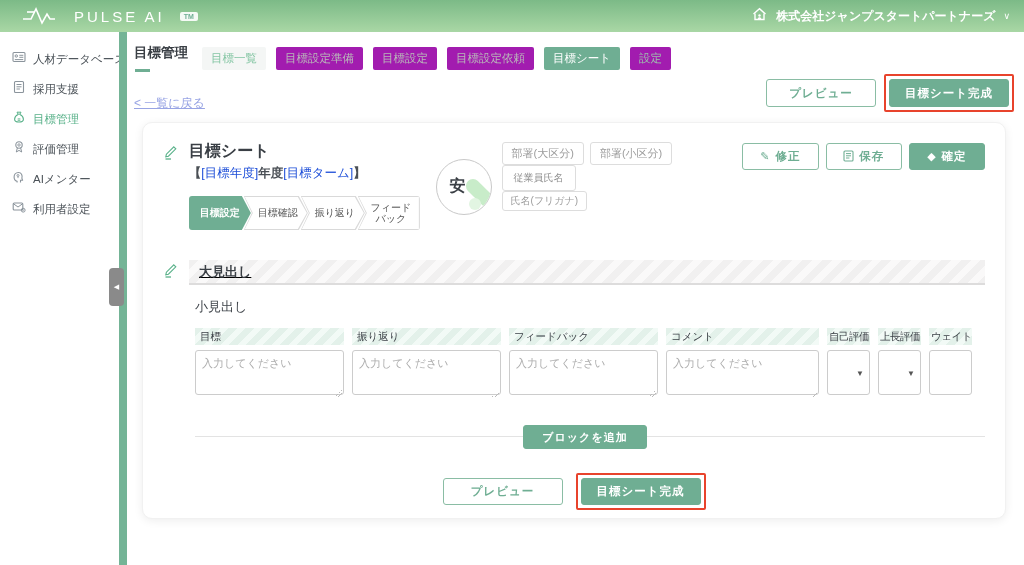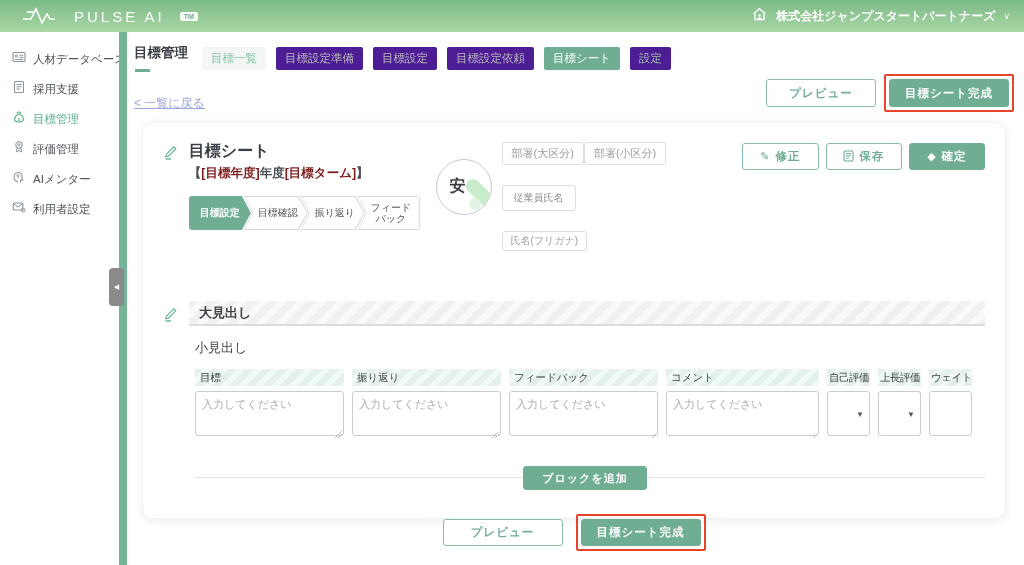--- a/index.html
+++ b/index.html
@@ -31,21 +31,21 @@
     background:#8a8a8a; border-radius:4px; z-index:25; display:flex; align-items:center; justify-content:center;
     color:#fff; font-size:7px; cursor:pointer; }
 
   
   .main { position:absolute; top:32px; left:127px; width:897px; height:533px; background:#fff; }
 
   .topbar { display:flex; align-items:center; gap:10px; padding:12px 0 0 7px; }
   .page-title-wrap { margin-right:4px; }
   .page-title { font-size:13.5px; font-weight:bold; color:#3a3f45; }
   .title-dash { width:15px; height:3px; background:#6fae93; margin:7px 0 0 1px; }
-  .tab { font-size:11.5px; padding:4px 9px; border-radius:2px; background:#4c1d95; color:#b9b9b9; cursor:pointer; white-space:nowrap; }
+  .tab { font-size:11.5px; padding:4px 9px; border-radius:2px; background:#a21caf; color:#b9b9b9; cursor:pointer; white-space:nowrap; }
   .tab.link { color:#85c6a4; background:#f4f6f5; }
   .tab.active { background:#6fae93; color:#fff; }
   .tab.muted { color:#9dbfad; }
 
   .subbar { display:flex; align-items:flex-end; justify-content:space-between; padding:2px 10px 0 7px; }
   .back-link { font-size:12px; color:#98a4e4; text-decoration:underline; cursor:pointer; }
   .top-actions { display:flex; align-items:center; gap:8px; }
   .btn { display:flex; align-items:center; justify-content:center; cursor:pointer; border-radius:3px;
     font-size:11.5px; font-weight:bold; letter-spacing:1px; }
   .btn-outline { background:#fff; border:1px solid #8abda4; color:#6fae93; }
@@ -57,21 +57,21 @@
   .card { position:relative; margin:10px 18px 0 15px; width:864px; height:397px; background:#fff;
     border:1px solid #f1f1f1; border-radius:10px; box-shadow:0 2px 10px rgba(0,0,0,.07); padding:18px 20px 0 20px; }
 
   .sheet-head { display:flex; align-items:flex-start; }
   .gutter { width:26px; padding-top:4px; }
   .pencil-ico { cursor:pointer; }
 
   .sheet-left { width:248px; }
   .sheet-title { font-size:16px; font-weight:bold; color:#3a3f45; }
   .sheet-sub { font-size:12.5px; margin-top:3px; font-weight:bold; color:#4a4f55; }
-  .sheet-sub .ph { color:#7f1d1d; font-weight:bold; }
+  .sheet-sub .ph { color:#1d4ed8; font-weight:normal; }
   .steps { display:flex; margin-top:14px; }
   .step { position:relative; height:34px; display:flex; align-items:center; justify-content:center; margin-left:-7px; }
   .step .inner { position:absolute; inset:1px; background:#fff; display:flex; align-items:center; justify-content:center; }
   .step .txt { position:relative; z-index:2; font-size:10px; color:#555; text-align:center; line-height:1.15; padding-left:4px; }
   .step-first { margin-left:0; width:62px; background:#6fae93; border-radius:3px 0 0 3px;
     clip-path:polygon(0 0, calc(100% - 9px) 0, 100% 50%, calc(100% - 9px) 100%, 0 100%); }
   .step-first .txt { color:#fff; font-weight:bold; padding-left:0; }
   .step-mid { width:64px; background:#d9d9d9;
     clip-path:polygon(0 0, calc(100% - 9px) 0, 100% 50%, calc(100% - 9px) 100%, 0 100%, 8px 50%); }
   .step-mid .inner { clip-path:polygon(0 0, calc(100% - 9px) 0, 100% 50%, calc(100% - 9px) 100%, 0 100%, 8px 50%); }
@@ -80,39 +80,39 @@
   .step-last .inner { clip-path:polygon(0 0, 100% 0, 100% 100%, 0 100%, 8px 50%); }
 
   .avatar { width:56px; height:56px; border-radius:50%; border:1px solid #c9c9c9; background:#fff;
     position:relative; overflow:hidden; flex:none; margin:18px 10px 0 0; }
   .avatar .deco1 { position:absolute; width:34px; height:14px; background:#c8ecc9; border-radius:8px;
     transform:rotate(45deg); right:-6px; bottom:14px; }
   .avatar .deco2 { position:absolute; width:12px; height:12px; background:#e2f5e2; border-radius:50%; right:10px; bottom:4px; }
   .avatar .avatar-char { position:absolute; top:16px; left:13px; font-size:16px; font-weight:bold; color:#3a3f45; z-index:2; }
 
   .chips { width:242px; padding-top:1px; }
-  .chip-row { display:flex; align-items:center; margin-bottom:20px; }
+  .chip-row { display:flex; align-items:center; gap:6px; margin-bottom:0; }
   .chip { border:1px solid #ddd; border-radius:3px; background:#fff; color:#9c9c9c; font-size:11px;
     padding:3px 9px; white-space:nowrap; cursor:text; }
   .chip-sep { color:#bbb; font-size:11px; }
   .chip-big { font-size:10px; padding:5px 11px; color:#8f8f8f; }
   .chip-small { font-size:10px; padding:2px 8px; }
 
   .sheet-right { width:244px; margin-left:auto; padding-top:2px; }
   .action-row { display:flex; gap:7px; }
   .btn-act { height:27px; flex:1; gap:5px; font-size:11.5px; }
   .btn-act .ico { font-size:11px; font-weight:normal; }
   .eval-row { display:flex; margin-top:9px; height:22px; }
   .eval-label { width:64px; display:flex; align-items:center; padding-left:8px; font-size:11px; font-weight:bold; color:#4a4f55;
     background:repeating-linear-gradient(135deg,#ececec 0 5px,#f7f7f7 5px 10px); }
   .eval-field { flex:1; border:1px solid #ddd; background:#fff; display:flex; align-items:center; padding-left:7px;
     font-size:11px; color:#b5b5b5; cursor:text; }
 
   
-  .section-row { display:flex; align-items:flex-end; margin-top:30px; }
+  .section-row { display:flex; align-items:flex-start; margin-top:30px;text-decoration:underline; }
   .heading-bar { flex:1; height:25px; display:flex; align-items:center; padding-left:10px;
     background:repeating-linear-gradient(135deg,#f1f0f0 0 7px,#faf9f9 7px 14px);
     border-bottom:2px solid #dddcdc; font-size:13px; font-weight:bold; color:#3a3f45; }
   .subheading { margin:13px 0 12px 32px; font-size:13px; color:#3f444a; }
 
   .table { display:flex; gap:8px; margin-left:32px; }
   .col { display:flex; flex-direction:column; gap:5px; }
   .col-lg { width:149px; }
   .col-cm { width:153px; }
   .col-sm { width:43px; }

